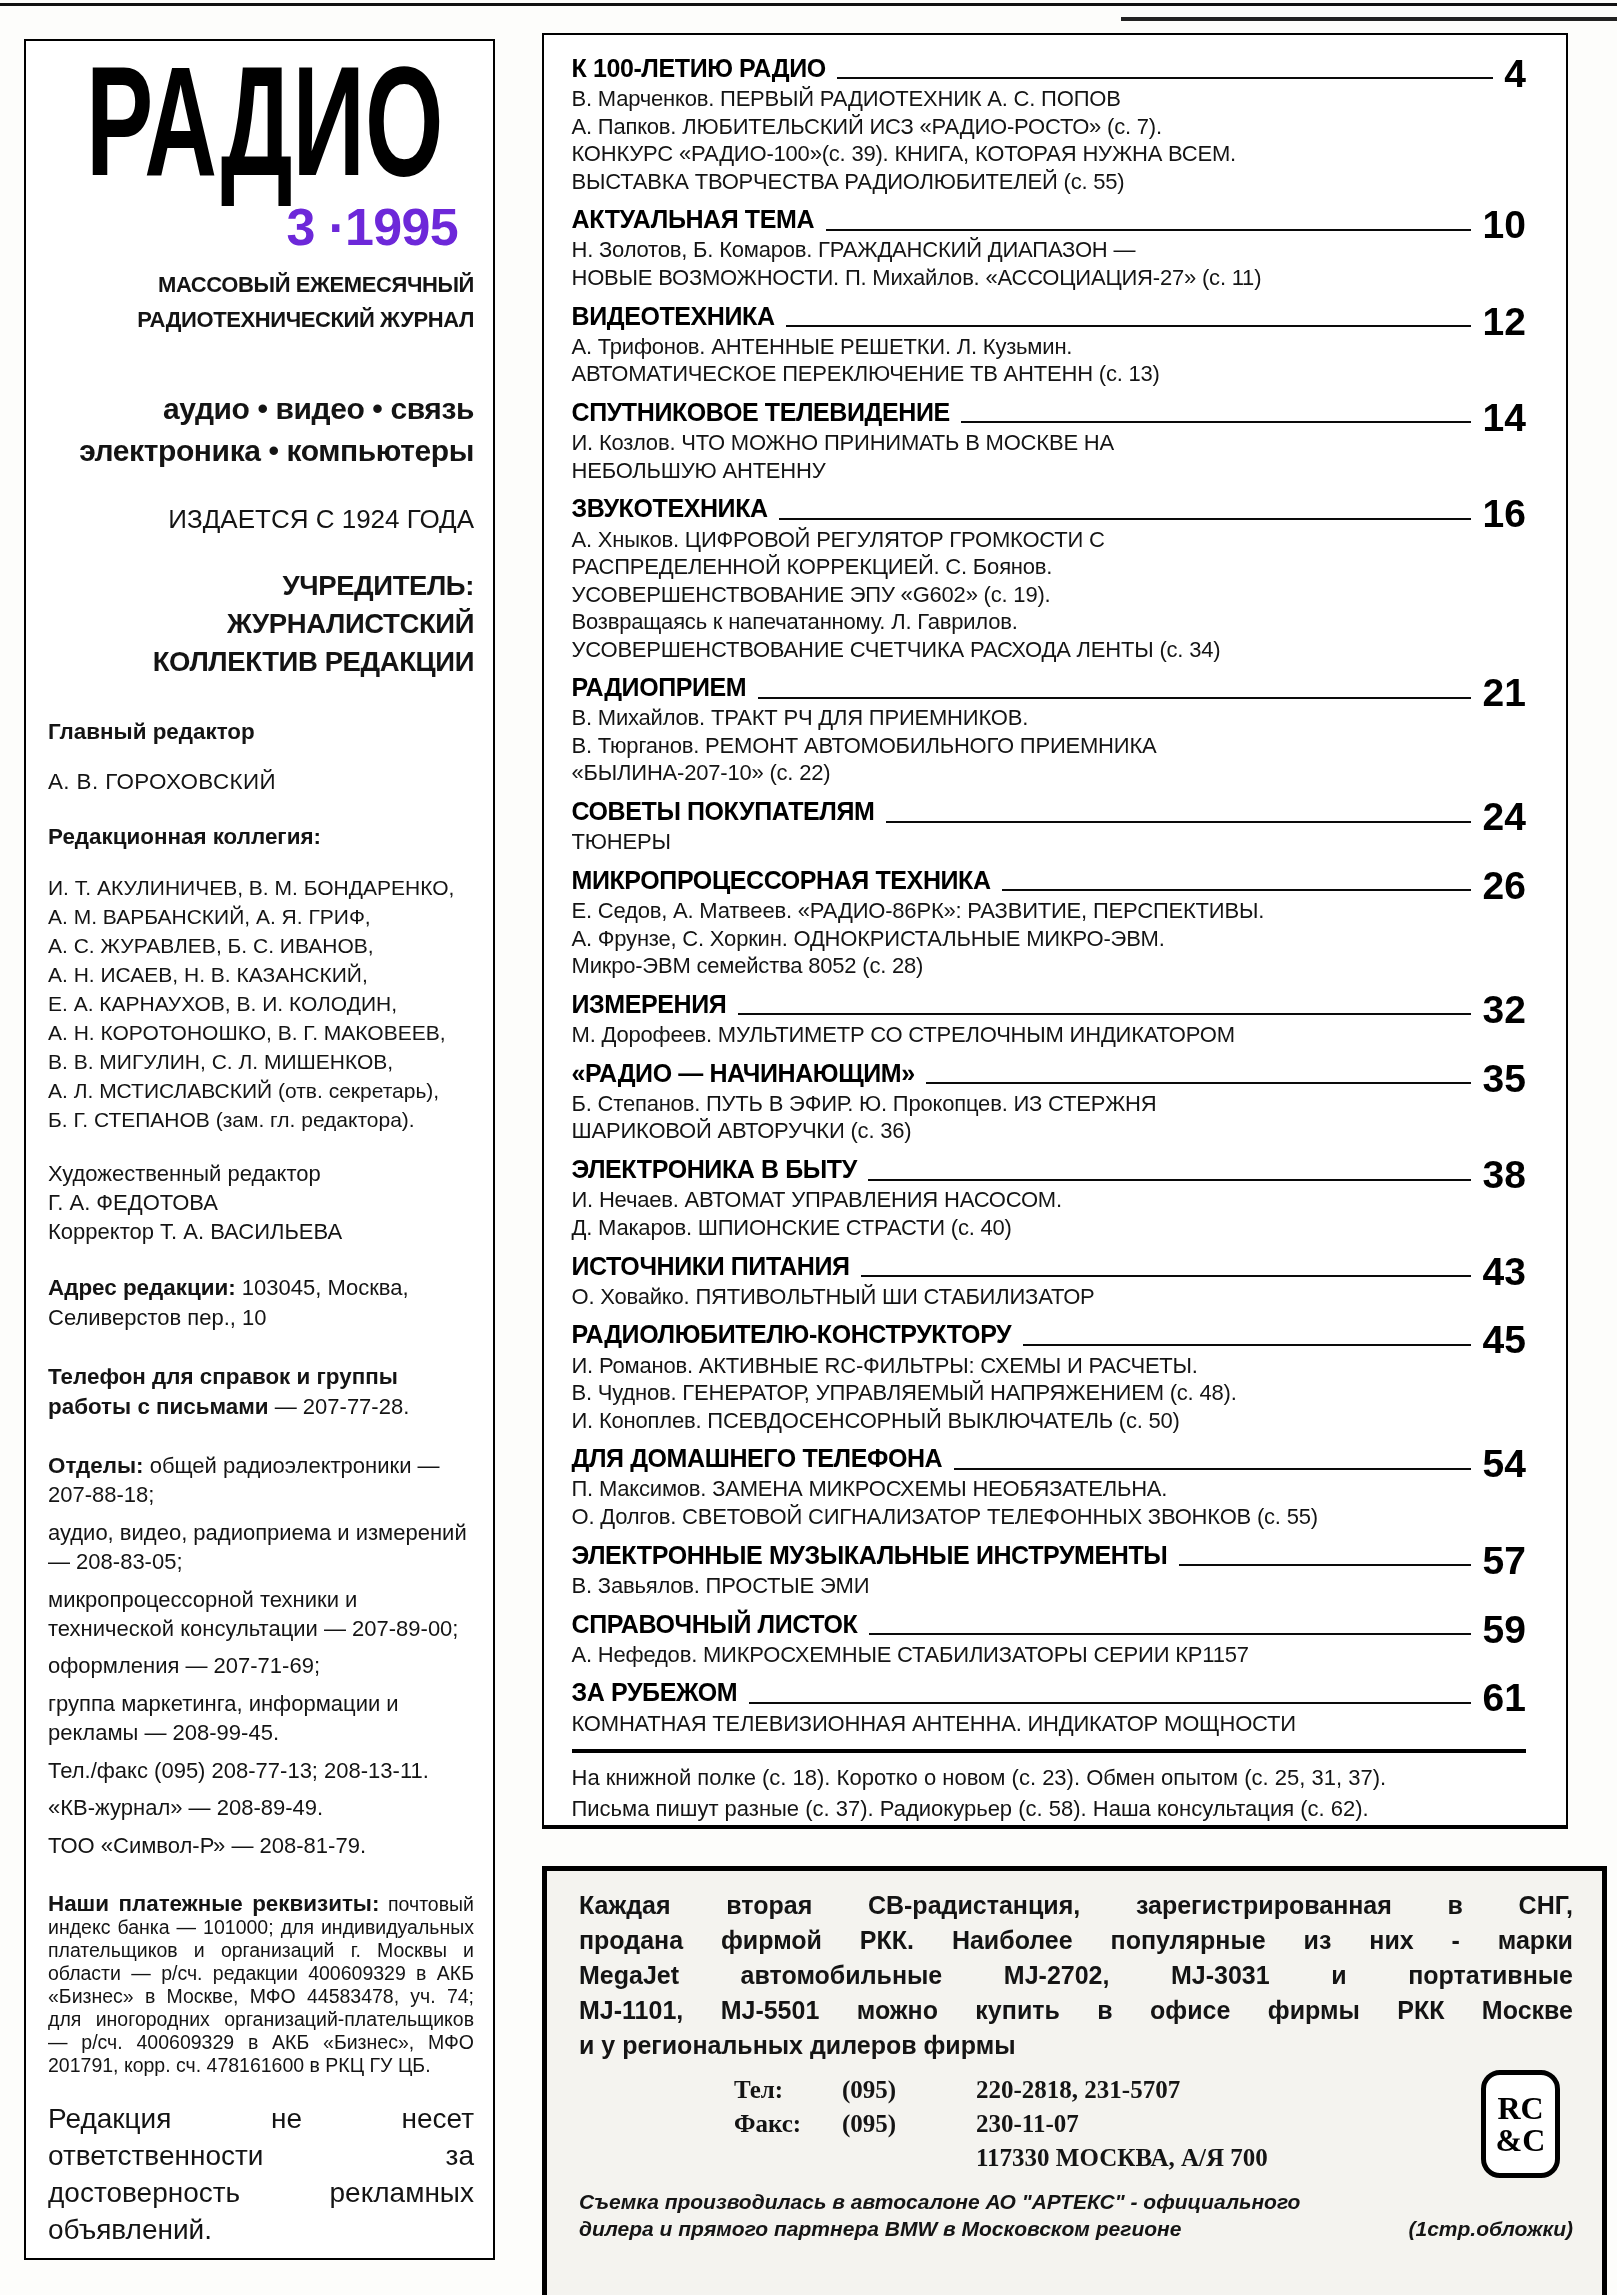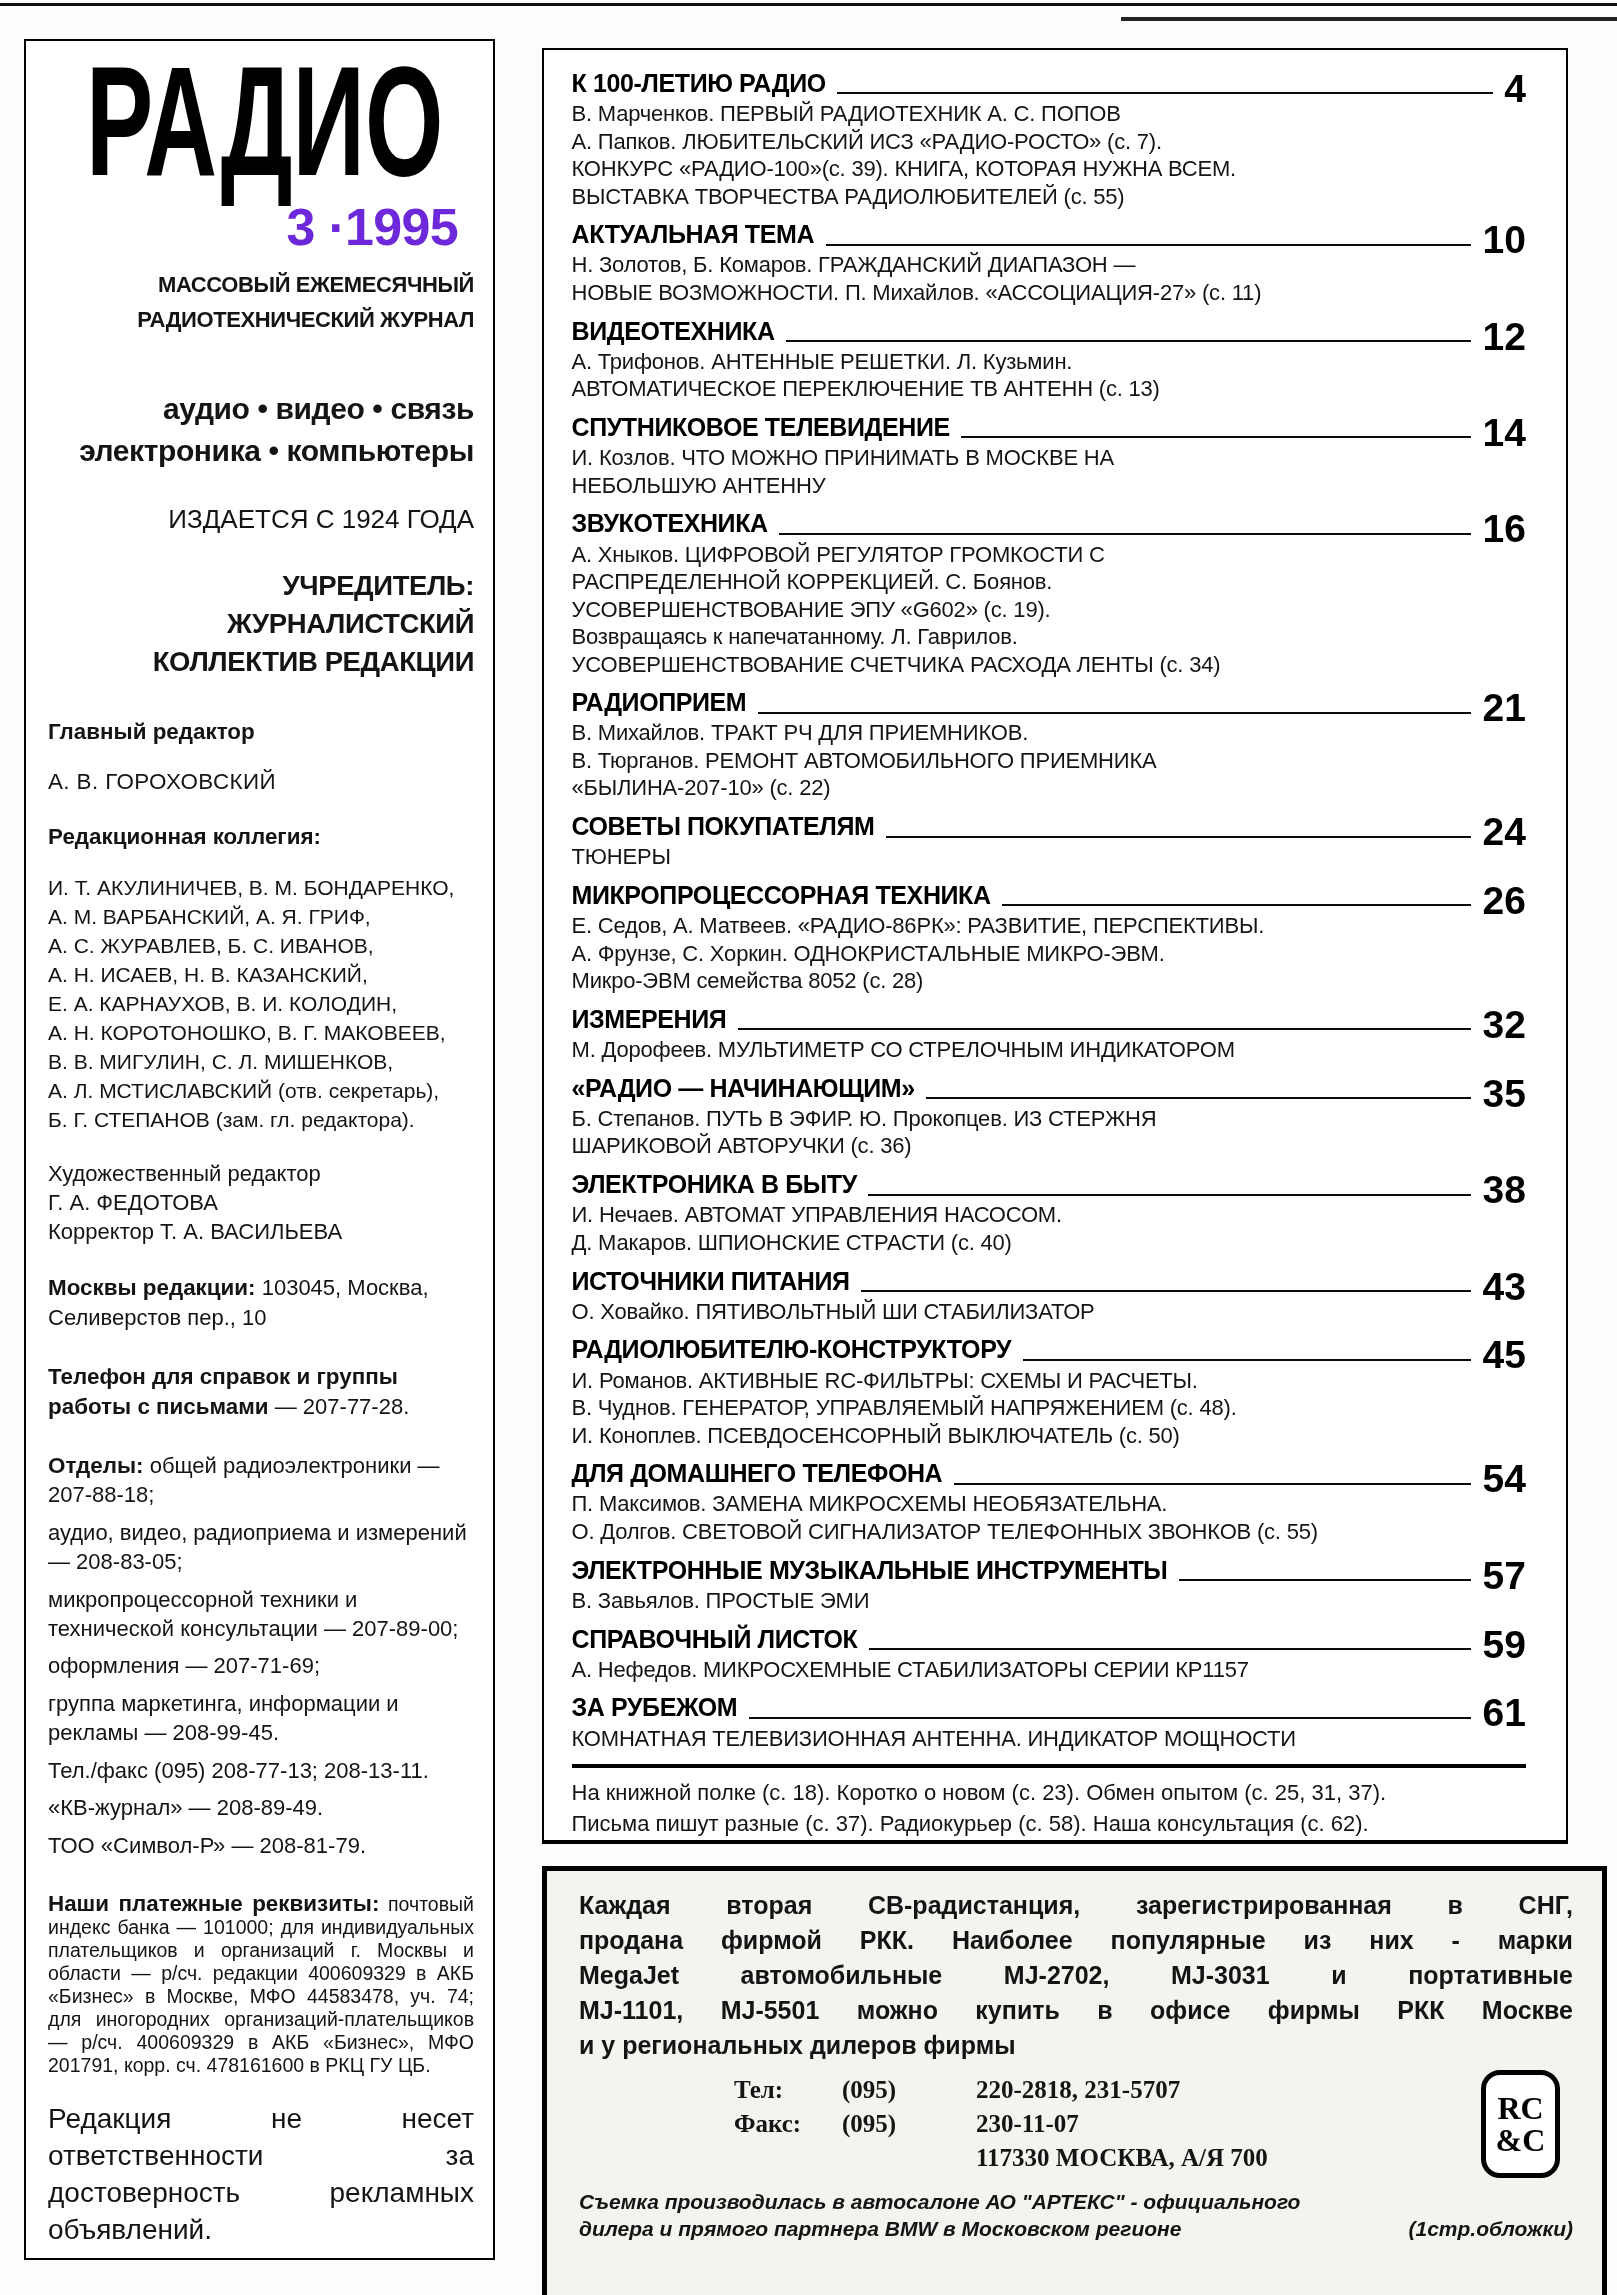--- a/index.html
+++ b/index.html
@@ -47,21 +47,21 @@
   .depts-first{margin-top:29px;font-size:22px;line-height:29px;}
   .depts{font-size:22px;line-height:29px;}
   .depts div{margin-top:8.7px;}
   .bank{margin-top:32px;font-size:19.5px;line-height:23px;text-align:justify;}
   .disclaimer{margin-top:23px;font-size:28px;line-height:37px;text-align:justify;}
   .retail{margin-top:29px;font-size:21px;line-height:27px;}
   .imprint{font-size:19.5px;line-height:23px;text-align:justify;margin-top:4.3px;}
 
   
   .toc-box{
-    position:absolute;left:542px;top:48px;width:1026px;height:1796px;
+    position:absolute;left:542px;top:33px;width:1026px;height:1796px;
     border:2.9px solid #000;border-bottom-width:4.3px;box-sizing:border-box;
     padding:8.7px 40px 0 27.5px;background:#fff;overflow:hidden;
   }
   .sec{margin-top:7.2px;}
   .sec-head{display:flex;align-items:flex-end;height:32px;}
   .sec-label{font-weight:bold;font-size:25px;letter-spacing:-0.4px;white-space:nowrap;color:#000;}
   .sec-rule{flex:1;border-bottom:2.9px solid #0a0a0a;margin:0 4.3px 3.6px 11.6px;min-width:29px;}
   .sec-page{font-weight:bold;font-size:39px;line-height:29px;position:relative;top:5px;
     margin-left:7.2px;color:#000;}
   .sec-details{margin-top:2.2px;}
@@ -135,21 +135,21 @@
       <div>Б. Г. СТЕПАНОВ (зам. гл. редактора).</div>
     </div>
 
   <div class="art-block">
     <div>Художественный редактор</div>
     <div>Г. А. ФЕДОТОВА</div>
     <div>Корректор Т. А. ВАСИЛЬЕВА</div>
   </div>
 
   <div class="addr">
-    <b>Москвы редакции:</b><span> 103045, Москва, Селиверстов пер., 10</span>
+    <b>Адрес редакции:</b><span> 103045, Москва, Селиверстов пер., 10</span>
   </div>
 
   <div class="phone">
     <b>Телефон для справок и группы работы с письмами</b><span> — 207-77-28.</span>
   </div>
 
   <div class="depts-first">
     <b>Отделы:</b><span> общей радиоэлектроники — 207-88-18;</span>
   </div>
   <div class="depts">

